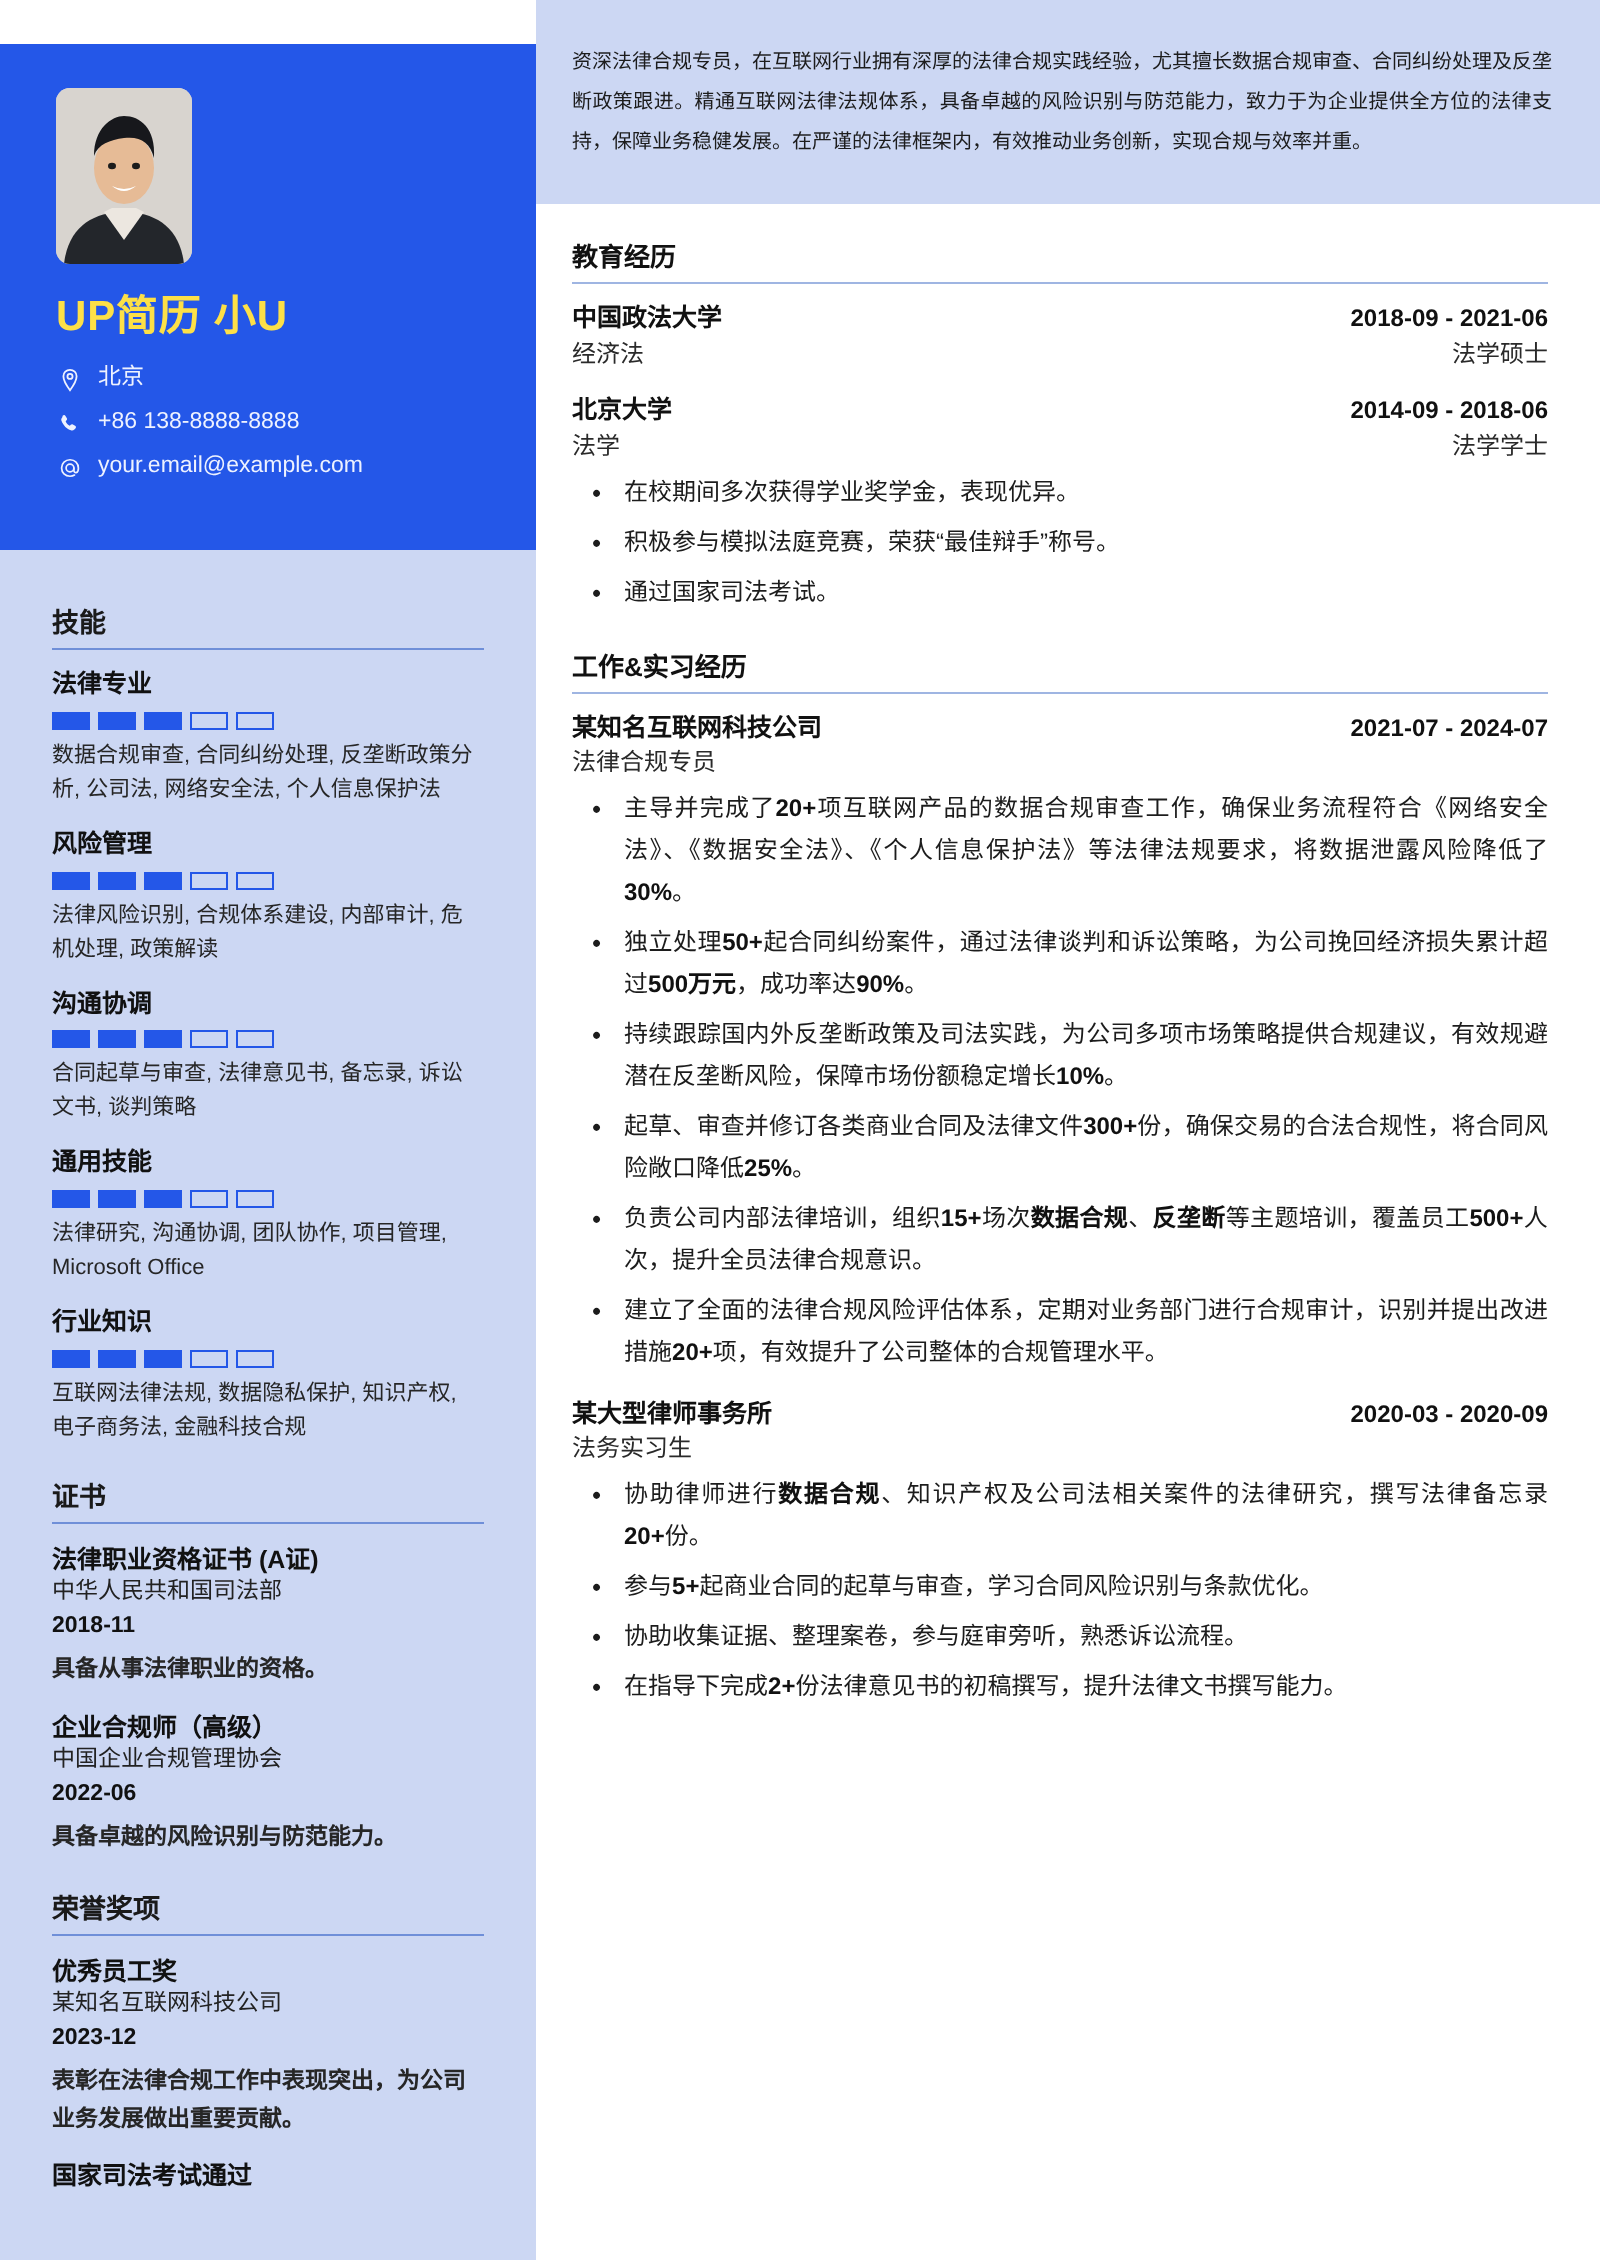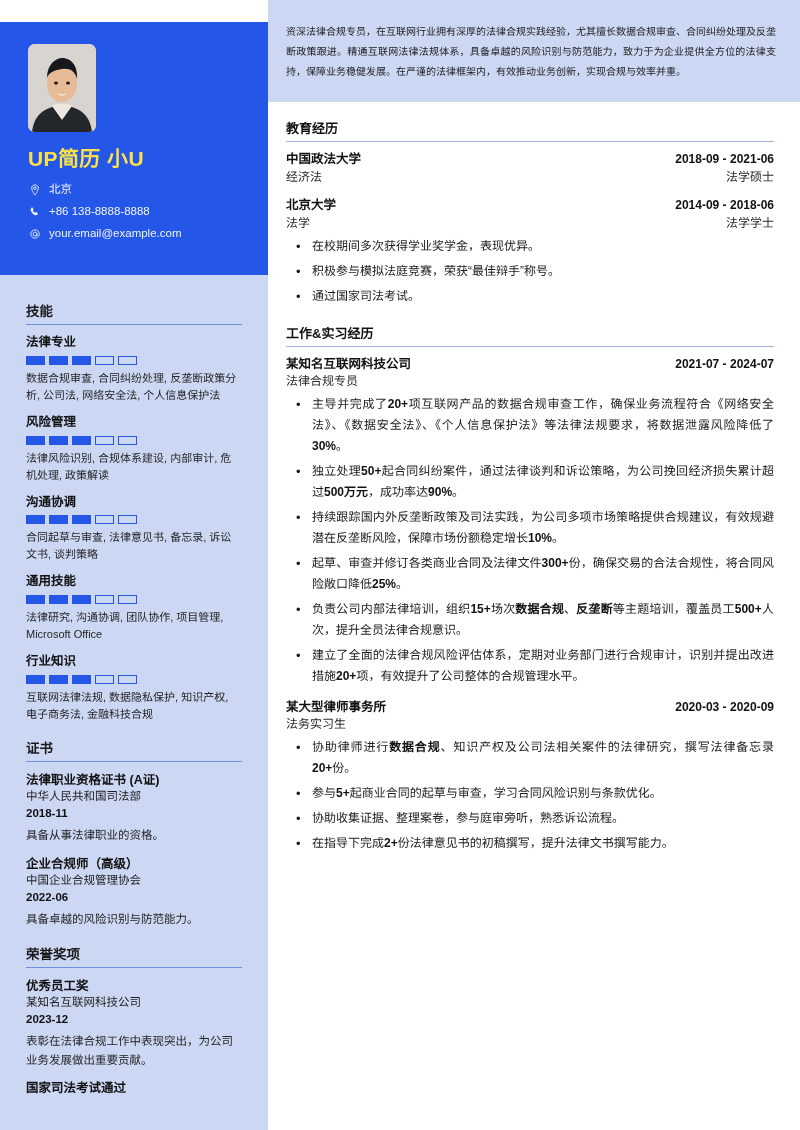--- a/index.html
+++ b/index.html
@@ -131,20 +131,21 @@
     font-size: 11.5px;
     font-weight: bold;
     color: #111;
     line-height: 1.45;
     margin-bottom: 5px;
   }
   .cert-desc {
     font-size: 11.5px;
     line-height: 1.6;
     color: #262626;
+    font-weight: bold;
   }
 
   
   .right-col {
     flex: 1 1 auto;
     display: flex;
     flex-direction: column;
     min-width: 0;
     background: #ffffff;
   }

